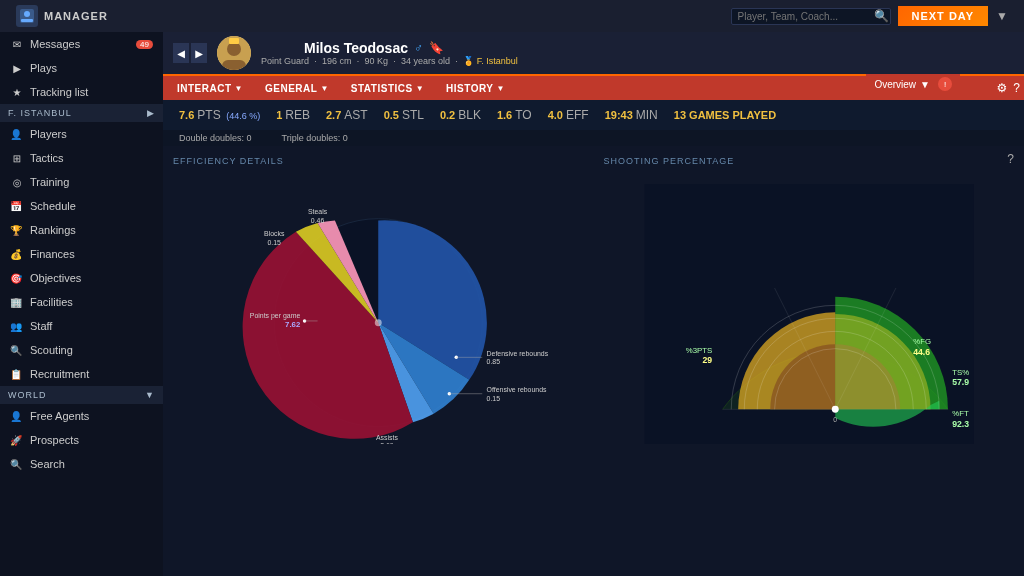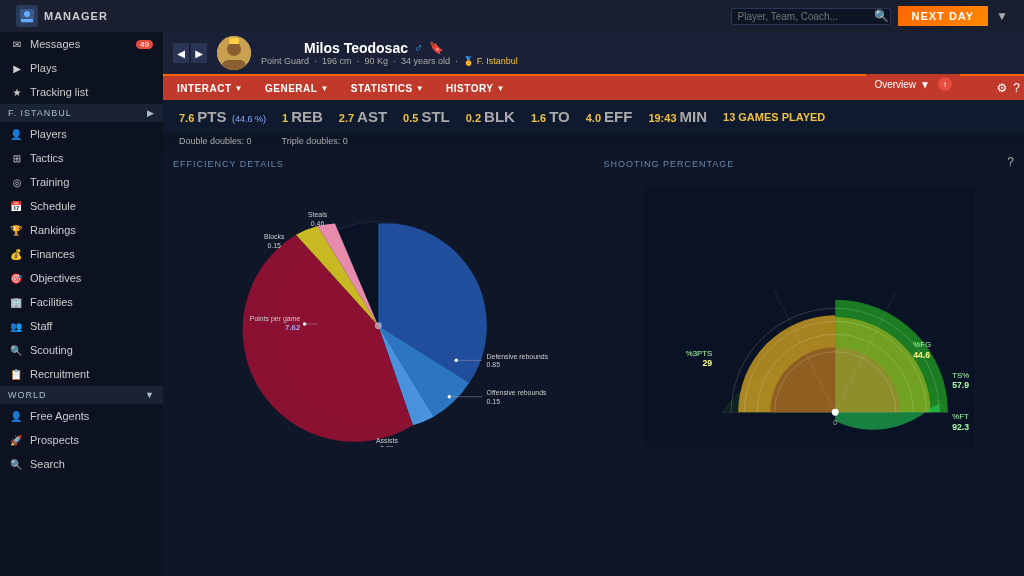--- a/index.html
+++ b/index.html
@@ -40,21 +40,21 @@
     .sub-nav { background: #c0392b; display: flex; align-items: center; height: 24px; padding: 0 4px; gap: 2px; }
     .sub-nav-item { padding: 2px 10px; font-size: 10px; font-weight: bold; color: #fff; cursor: pointer; display: flex; align-items: center; gap: 3px; letter-spacing: 0.5px; }
     .sub-nav-right { margin-left: auto; display: flex; gap: 6px; }
     .nav-icon-btn { color: #fff; font-size: 12px; cursor: pointer; }
 
     
     .stats-bar { background: #0f1a2e; padding: 8px 16px; display: flex; gap: 16px; align-items: center; font-size: 10px; }
     .stat-item { display: flex; gap: 3px; align-items: baseline; }
     .stat-val { color: #f0c040; font-weight: bold; font-size: 11px; }
     .stat-pct { color: #8af; font-size: 9px; }
-    .stat-label { color: #aaa; font-size: 15px; font-weight: bold; }
+    .stat-label { color: #aaa; font-size: 12px; }
     .doubles-row { background: #0d1525; padding: 3px 16px; display: flex; gap: 30px; font-size: 9px; color: #aaa; }
 
     
     .chart-area { display: flex; flex: 1; padding: 0; gap: 0; }
     .chart-left { flex: 1; padding: 10px; position: relative; }
     .chart-right { flex: 1; padding: 10px; position: relative; }
     .chart-title { font-size: 9px; color: #6688aa; letter-spacing: 1px; text-transform: uppercase; margin-bottom: 18px; }
     .overview-dropdown { position: absolute; top: 6px; right: 14px; background: #c0392b; color: #fff; font-size: 10px; padding: 3px 8px; display: flex; align-items: center; gap: 4px; cursor: pointer; }
     .info-icon { position: absolute; top: 6px; right: 10px; color: #aaa; font-size: 12px; cursor: pointer; }
 

